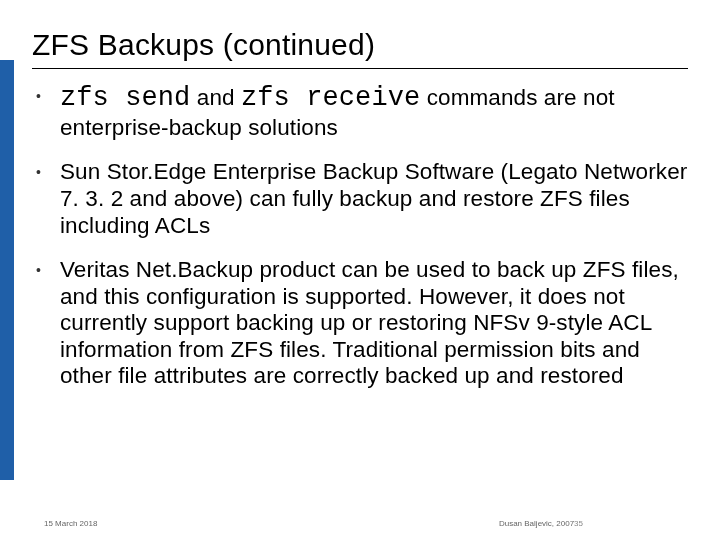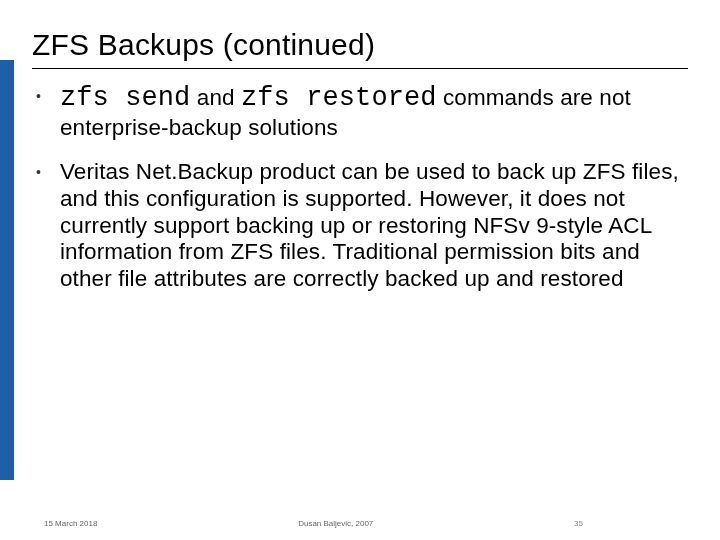--- a/index.html
+++ b/index.html
@@ -73,35 +73,38 @@
     bottom: 12px;
     width: 615px;
     box-sizing: border-box;
     padding: 0 32px 0 44px;
     font-size: 8px;
     color: #666;
     display: flex;
     align-items: center;
   }
   .footer .date { flex: 0 0 auto; }
-  .footer .author { flex: 1 1 auto; text-align: center; }
+  .footer .author { flex: 1 1 auto; text-align: right; }
   .footer .pagenum { flex: 0 0 auto; color: #888; }
 </style>
 </head>
 <body>
 
 <div class="accent-bar"></div>
 
 <div class="slide">
   <h1 class="title">ZFS Backups (continued)</h1>
   <hr class="title-rule">
 
   <ul class="bullets">
     <li>
-      <span class="mono">zfs send</span><span> and </span><span class="mono">zfs restored</span><span> commands are not enterprise-backup solutions</span>
+      <span class="mono">zfs send</span><span> and </span><span class="mono">zfs receive</span><span> commands are not enterprise-backup solutions</span>
+    </li>
+    <li>
+      <span>Sun Stor.Edge Enterprise Backup Software (Legato Networker 7. 3. 2 and above) can fully backup and restore ZFS files including ACLs</span>
     </li>
     <li>
       <span>Veritas Net.Backup product can be used to back up ZFS files, and this configuration is supported. However, it does not currently support backing up or restoring NFSv 9-style ACL information from ZFS files. Traditional permission bits and other file attributes are correctly backed up and restored</span>
     </li>
   </ul>
 </div>
 
 <div class="footer">
   <span class="date">15 March 2018</span>
   <span class="author">Dusan Baljevic, 2007</span>

